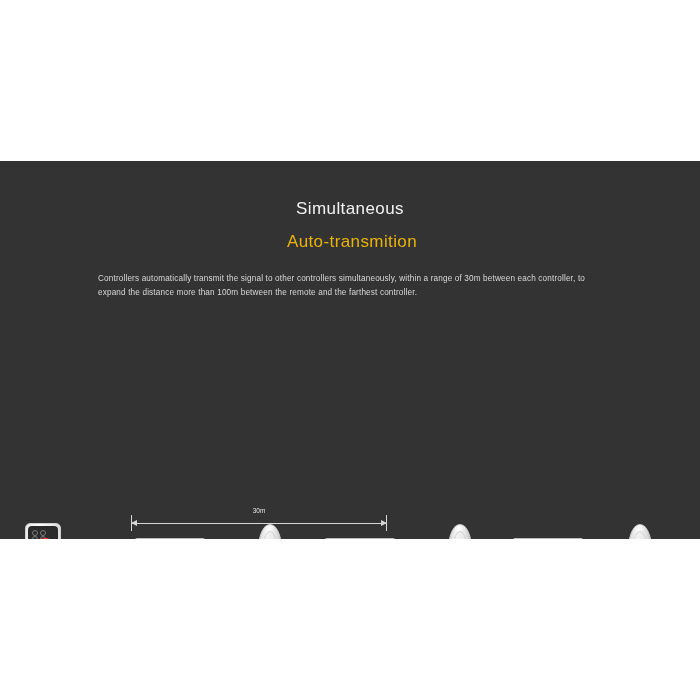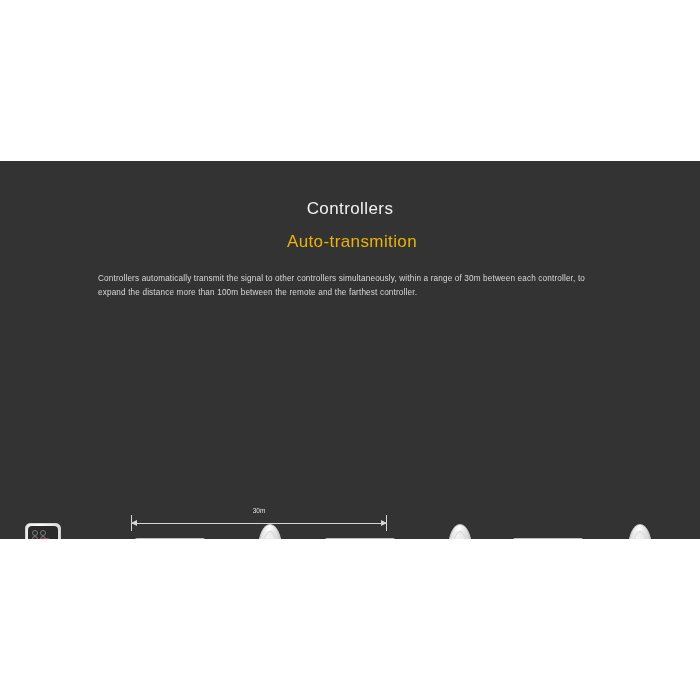--- a/index.html
+++ b/index.html
@@ -207,21 +207,21 @@
     font-size: 6.5px;
   }
 </style>
 </head>
 <body>
 
 <div class="page">
 
   <div class="banner">
 
-    <div class="title-line1">Controllers</div>
+    <div class="title-line1">Simultaneous</div>
     <div class="title-line2">Auto-transmition</div>
     <div class="desc">Controllers automatically transmit the signal to other controllers simultaneously, within a range of 30m between each controller, to expand the distance more than 100m between the remote and the farthest controller.</div>
 
     <div class="diagram">
 
       <div class="dim30">
         <div class="line"></div>
         <div class="tickL"></div>
         <div class="tickR"></div>
         <div class="aL"></div>

